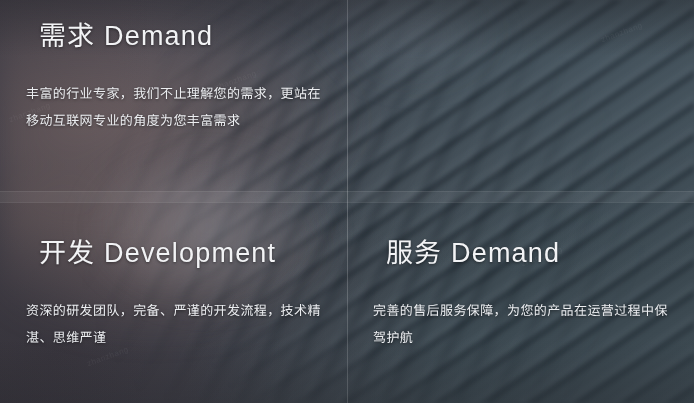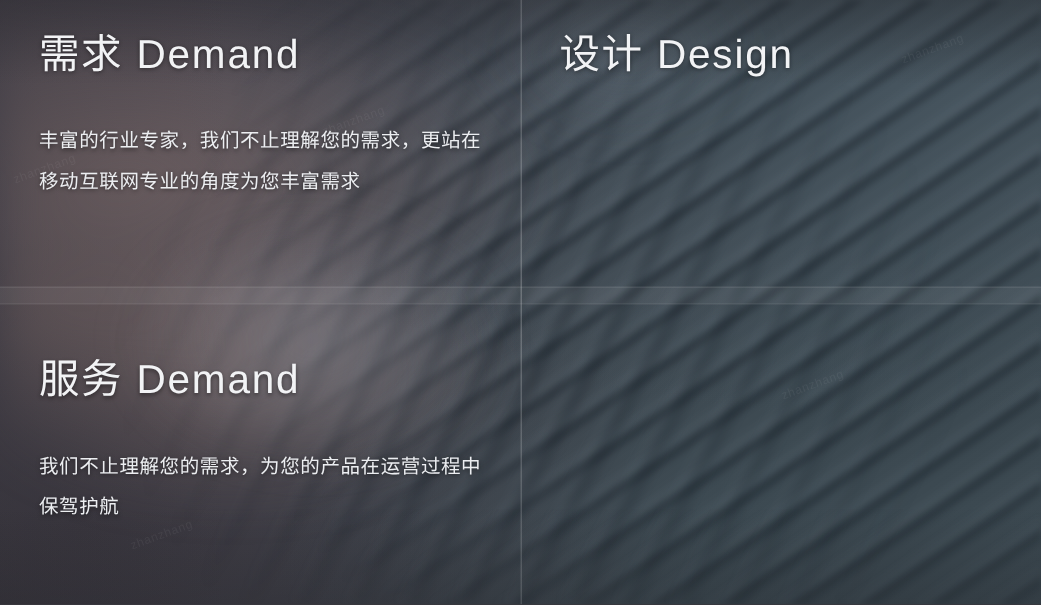--- a/index.html
+++ b/index.html
@@ -109,21 +109,21 @@
   
   .row-top .cell-inner { top: 22px; }
   .row-bottom .cell-inner { top: 42px; }
 
   .card-title {
     color: #f2f3f5;
     font-size: 27px;
     font-weight: 300;
     letter-spacing: 0.6px;
     line-height: 1.1;
-    margin: 0 0 28px 0;
+    margin: 0 0 28px 13px;
     white-space: nowrap;
     text-shadow: 0 1px 3px rgba(0,0,0,0.45);
   }
   .card-title .zh { letter-spacing: 1px; }
   .card-title .en { margin-left: 9px; letter-spacing: 1.2px; }
 
   .card-desc {
     color: #eceef1;
     font-size: 13px;
     font-weight: 400;
@@ -194,33 +194,38 @@
       <div class="cell-inner">
         <h2 class="card-title">
           <span class="zh">需求</span><span class="en">Demand</span>
         </h2>
         <p class="card-desc">丰富的行业专家，我们不止理解您的需求，更站在移动互联网专业的角度为您丰富需求</p>
       </div>
     </div>
 
     <div class="cell row-top">
       <div class="cell-inner">
+      </div>
+    </div>
+
+    <div class="cell row-bottom">
+      <div class="cell-inner">
         <h2 class="card-title">
-          <span class="zh">设计</span><span class="en">Design</span>
+          <span class="zh">开发</span><span class="en">Development</span>
         </h2>
-      </div>
-    </div>
-
+        <p class="card-desc">资深的研发团队，完备、严谨的开发流程，技术精湛、思维严谨</p>
+      </div>
+    </div>
 
     <div class="cell row-bottom">
       <div class="cell-inner">
         <h2 class="card-title">
           <span class="zh">服务</span><span class="en">Demand</span>
         </h2>
-        <p class="card-desc">我们不止理解您的需求，为您的产品在运营过程中保驾护航</p>
+        <p class="card-desc">完善的售后服务保障，为您的产品在运营过程中保驾护航</p>
       </div>
     </div>
 
   </div>
 
   <div class="divider" id="divider-vertical"></div>
   <div class="divider" id="divider-horizontal"></div>
 
 </div>
 

